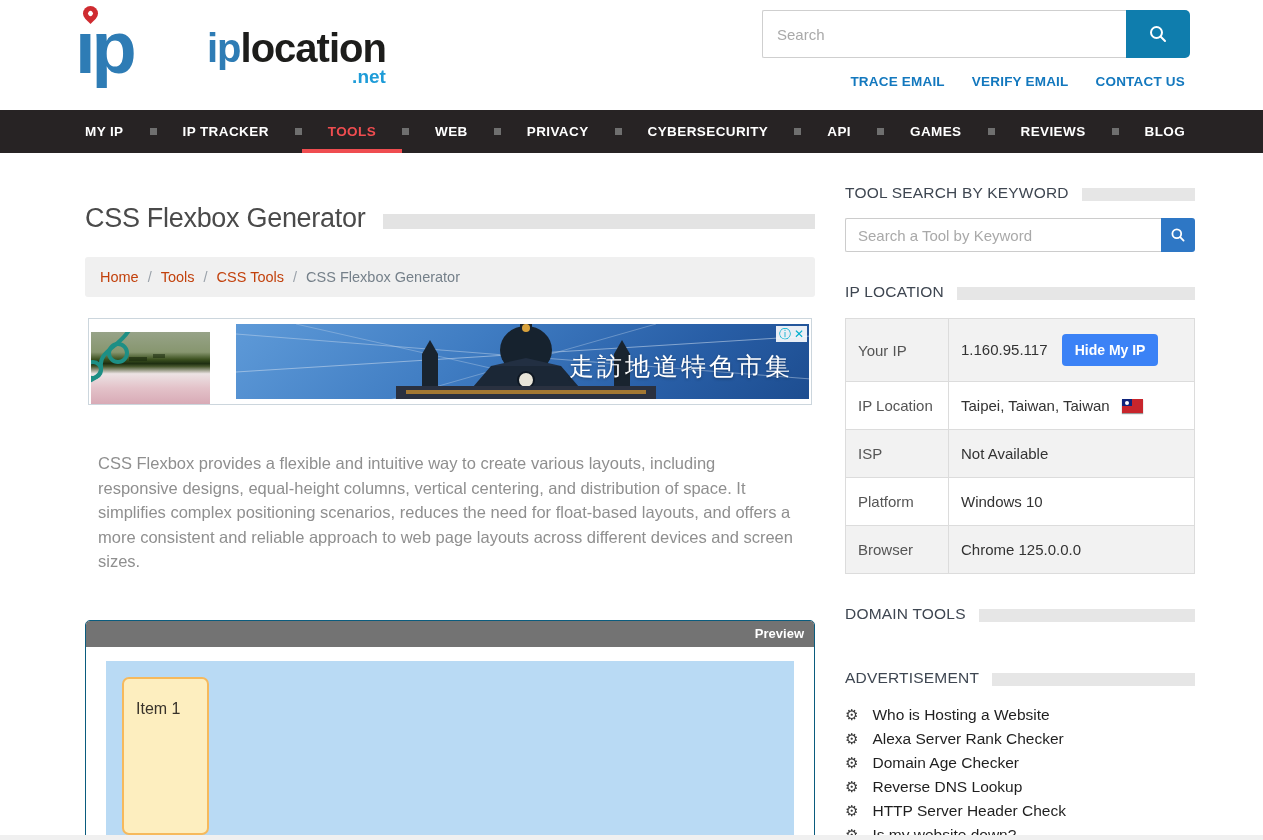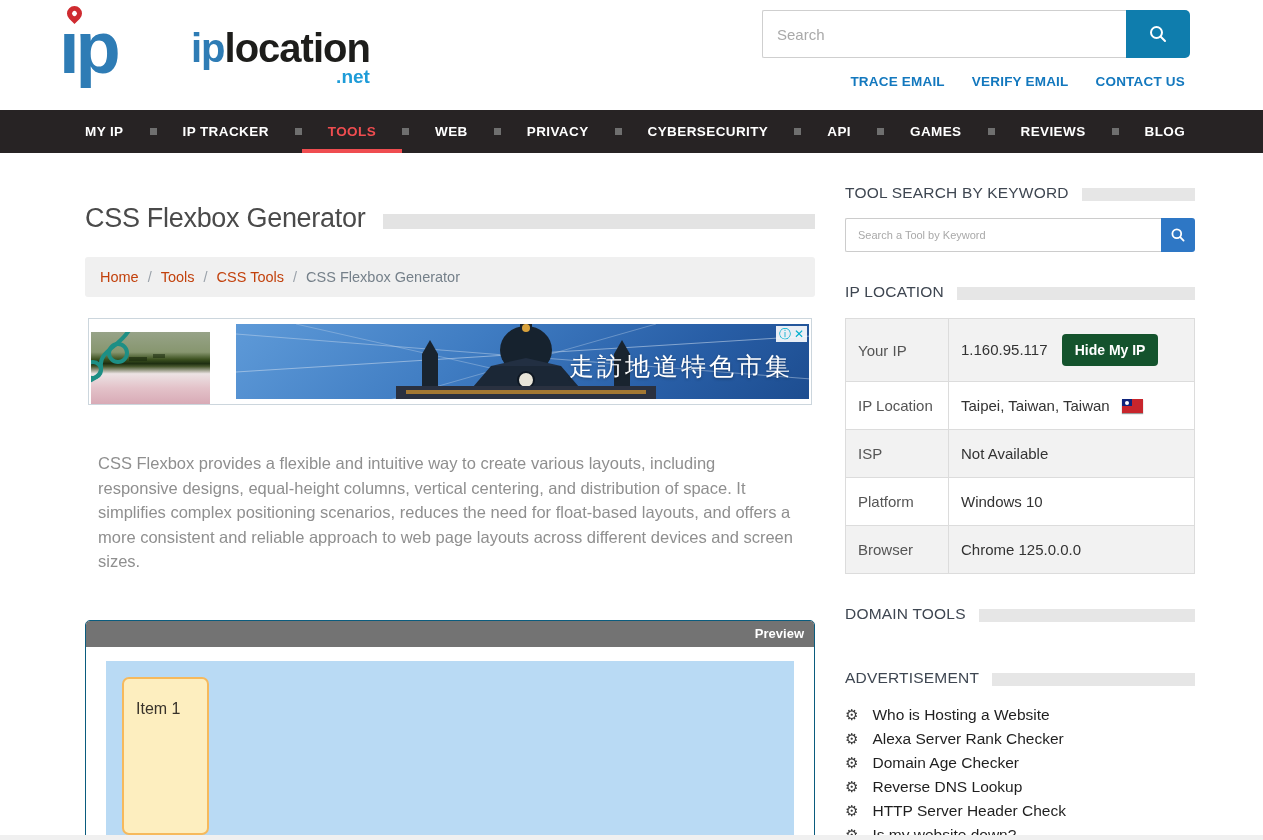--- a/index.html
+++ b/index.html
@@ -1,21 +1,21 @@
 <!DOCTYPE html>
 <html><head>
 <meta charset="utf-8">
 <style>
   * { margin:0; padding:0; box-sizing:border-box; }
   html,body { width:1263px; height:840px; background:#ffffff;
     font-family:"Liberation Sans", sans-serif; overflow:hidden; position:relative; }
 
   
   .header { height:110px; position:relative; background:#fff; }
-  .logo { position:absolute; left:59px; top:8px; display:flex; cursor:pointer; }
+  .logo { position:absolute; left:75px; top:8px; display:flex; cursor:pointer; }
   .logo-mark { position:relative; width:130px; height:80px; }
   .logo-mark .mark-text { font-size:74px; font-weight:bold; color:#2e7cb5; letter-spacing:-4px; line-height:80px; }
   .pin { position:absolute; left:8px; top:-2px; width:15px; height:15px; background:#cf2b30;
          border-radius:50% 50% 50% 0; transform:rotate(-45deg); }
   .pin::after { content:""; position:absolute; left:5px; top:5px; width:5px; height:5px;
          background:#fff; border-radius:50%; }
   .logo-text { margin-left:2px; margin-top:20px; }
   .logo-name { font-size:40px; font-weight:bold; letter-spacing:-1px; line-height:40px; }
   .logo-name .lg-blue { color:#2e7cb5; }
   .logo-name .lg-black { color:#1d1d1b; }
@@ -78,32 +78,32 @@
   
   .side-heading { display:flex; align-items:center; font-size:15.5px; color:#3e4651; letter-spacing:.2px; }
   .side-deco { flex:1; height:13px; background:#e6e6e6; margin-left:13px; margin-top:2px; }
   .sh-toolsearch { margin-top:31px; }
   .sh-iploc { margin-top:31px; }
   .sh-ad { margin-top:46px; }
   .sh-domain { margin-top:31px; }
 
   .side-search { margin-top:16px; display:flex; height:34px; }
   .side-search input { flex:1; border:1px solid #ccc; border-right:none; border-radius:2px 0 0 2px;
-      font-size:11px; padding:0 12px; color:#555; outline:none; }
+      font-size:15px; padding:0 12px; color:#555; outline:none; }
   .side-search input::placeholder { color:#a9a9a9; }
   .side-search button { width:34px; background:#2e77c5; border:none; border-radius:0 3px 3px 0; cursor:pointer;
       display:flex; align-items:center; justify-content:center; }
 
   .ip-table { margin-top:17px; width:350px; border-collapse:collapse; font-size:15px; }
   .ip-table td { border:1px solid #dcdcdc; padding:15px 12px; vertical-align:middle; }
   .ip-table tr:nth-child(odd) td { background:#f2f2f2; }
   .ip-table tr:nth-child(even) td { background:#ffffff; }
   .ip-label { width:103px; color:#555; }
   .ip-value { color:#333; }
-  .btn-danger { display:inline-block; background:#14532d; color:#fff; font-size:14px; font-weight:bold;
+  .btn-danger { display:inline-block; background:#3b82f6; color:#fff; font-size:14px; font-weight:bold;
       border:none; border-radius:4px; padding:8px 13px; margin-left:10px; cursor:pointer;
       font-family:"Liberation Sans",sans-serif; }
   .flag { display:inline-block; width:21px; height:14px; background:#c8252c; position:relative;
       vertical-align:-2px; margin-left:8px; box-shadow:0 1px 1px rgba(0,0,0,.4); }
   .flag::before { content:""; position:absolute; left:0; top:0; width:10px; height:7px; background:#10247c; }
   .flag::after { content:""; position:absolute; left:3px; top:1.5px; width:4px; height:4px;
       background:#fff; border-radius:50%; }
 
   .tool-list { margin-top:19px; list-style:none; }
   .tool-list li { display:flex; align-items:center; gap:14px; margin-bottom:6px; cursor:pointer; }

